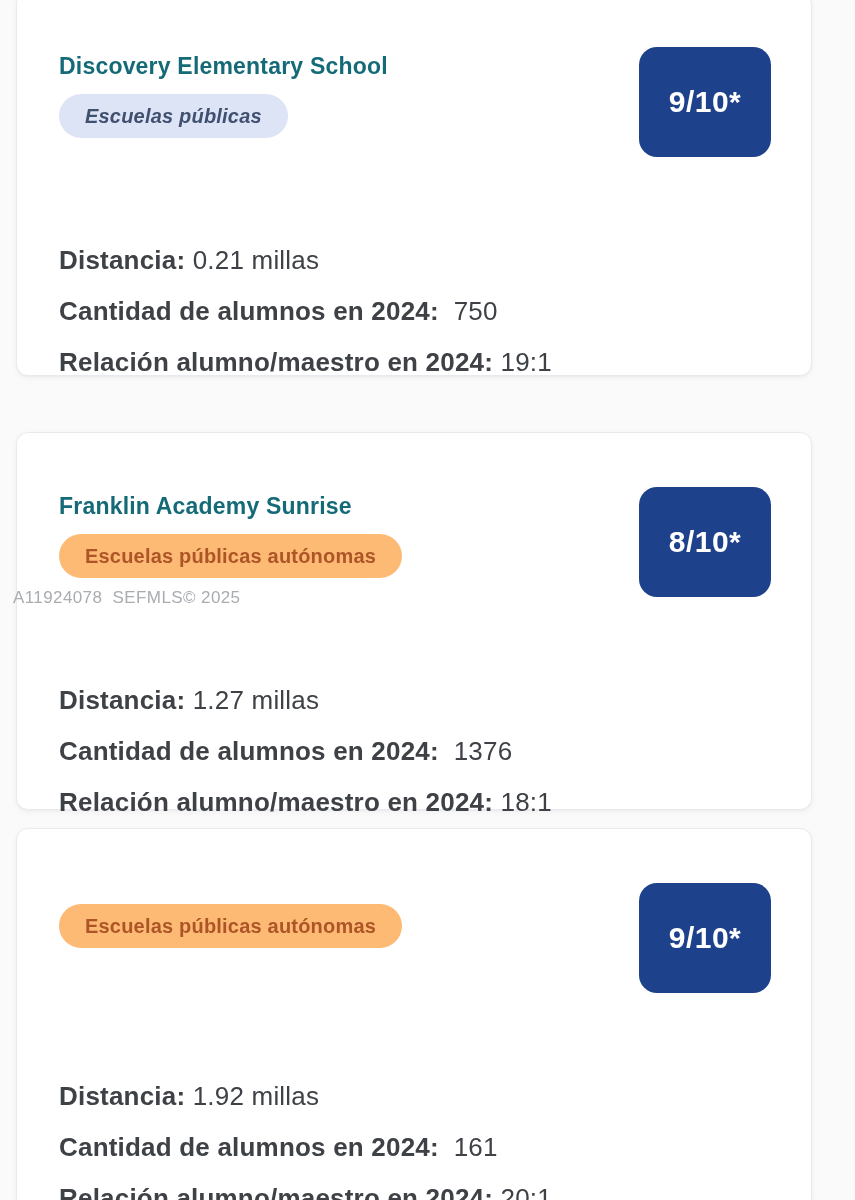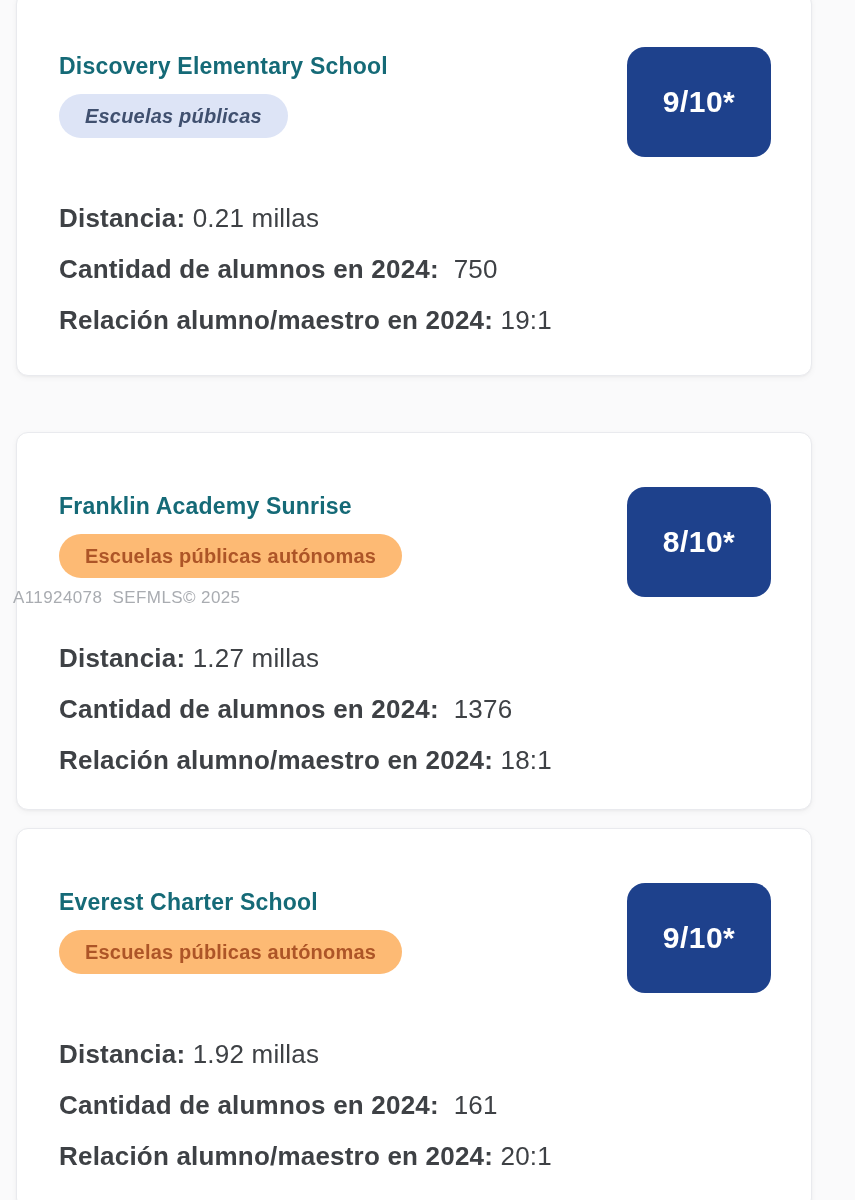--- a/index.html
+++ b/index.html
@@ -61,36 +61,36 @@
     font-style: italic;
   }
 
   .badge--charter {
     background: #fdba74;
     color: #ad5527;
   }
 
   .rating-box {
     flex: 0 0 auto;
-    width: 144px;
+    width: 132px;
     height: 110px;
     margin-top: -6px;
     background: #1e418c;
     border-radius: 18px;
     display: flex;
     align-items: center;
     justify-content: center;
     color: #ffffff;
     font-size: 30px;
     font-weight: 700;
     letter-spacing: 0.5px;
   }
 
   .details {
-    margin-top: 46px;
+    margin-top: 88px;
   }
 
   .detail-line {
     font-size: 26px;
     line-height: 30px;
     letter-spacing: 0.2px;
     color: #3e4145;
     margin-bottom: 21px;
     white-space: pre-wrap;
   }
@@ -139,21 +139,20 @@
   <div class="details">
     <div class="detail-line"><span class="lbl">Distancia:</span> <span class="val">1.27 millas</span></div>
     <div class="detail-line"><span class="lbl">Cantidad de alumnos en 2024:</span> <span class="val"> 1376</span></div>
     <div class="detail-line"><span class="lbl">Relación alumno/maestro en 2024:</span> <span class="val">18:1</span></div>
   </div>
 </div>
 
 <div class="card" id="card-3">
   <div class="card-header">
     <div class="head-left">
-      <div class="school-name">Everest Charter School</div>
       <div class="badge badge--charter">Escuelas públicas autónomas</div>
     </div>
     <div class="rating-box">9/10*</div>
   </div>
   <div class="details">
     <div class="detail-line"><span class="lbl">Distancia:</span> <span class="val">1.92 millas</span></div>
     <div class="detail-line"><span class="lbl">Cantidad de alumnos en 2024:</span> <span class="val"> 161</span></div>
     <div class="detail-line"><span class="lbl">Relación alumno/maestro en 2024:</span> <span class="val">20:1</span></div>
   </div>
 </div>

